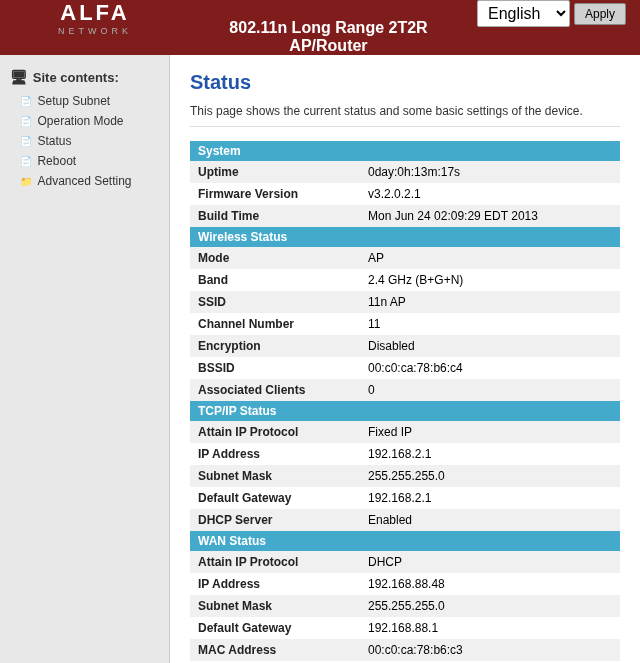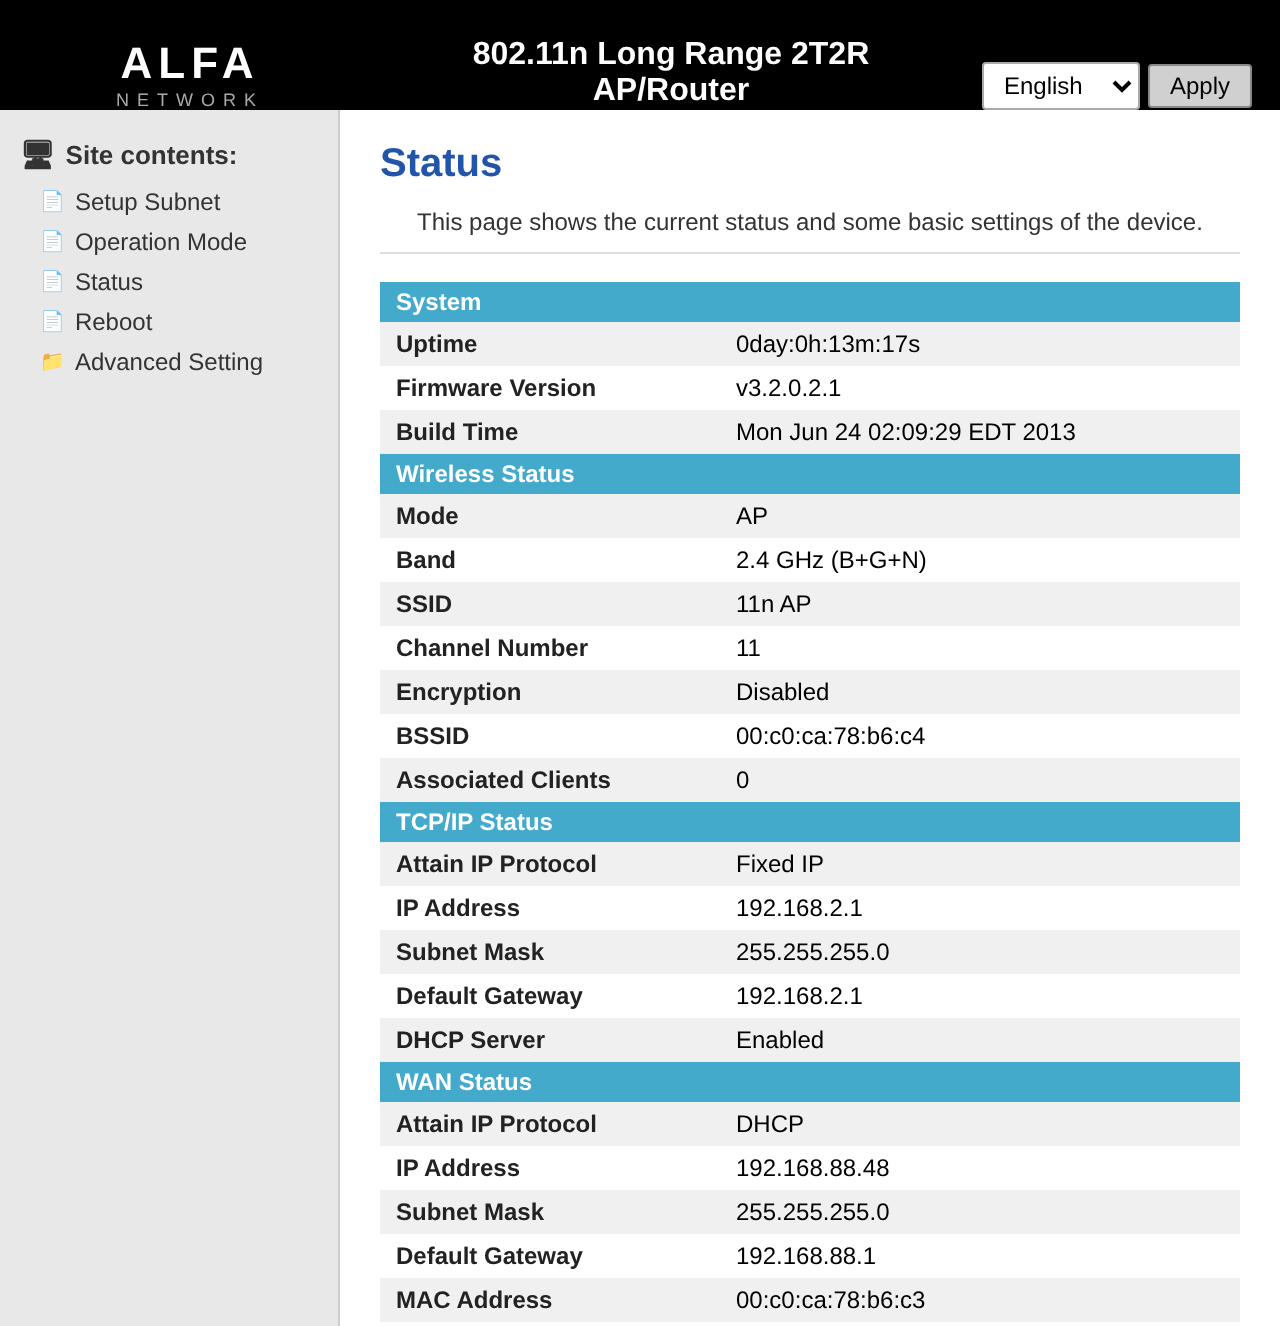--- a/index.html
+++ b/index.html
@@ -1,22 +1,22 @@
 <!DOCTYPE html>
 <html><head>
   <meta charset="utf-8">
   <style>
     * { margin: 0; padding: 0; box-sizing: border-box; }
     body { font-family: Arial, sans-serif; font-size: 13px; background: #fff; width: 640px; }
 
     
     .top-header {
-      background: #000000;
-      display: flex;
-      align-items: flex-end;
+      background: #7f1d1d;
+      display: flex;
+      align-items: flex-start;
       height: 55px;
       padding: 0 10px;
       gap: 36px;
     }
     .logo-area {
       width: 170px;
       display: flex;
       flex-direction: column;
       align-items: center;
       justify-content: center;
@@ -44,21 +44,21 @@
     .header-right {
       display: flex;
       align-items: center;
       gap: 4px;
       margin-right: 4px;
     }
     .lang-select {
       background: white;
       border: 1px solid #aaa;
       padding: 3px 6px;
-      font-size: 12px;
+      font-size: 16px;
       cursor: pointer;
       border-radius: 2px;
     }
     .apply-btn {
       background: #d0d0d0;
       border: 1px solid #888;
       padding: 3px 10px;
       font-size: 12px;
       cursor: pointer;
       border-radius: 2px;
@@ -118,21 +118,20 @@
       font-size: 20px;
       font-weight: bold;
       margin-bottom: 10px;
     }
     .page-desc {
       font-size: 12px;
       color: #333;
       margin-bottom: 14px;
       padding-bottom: 8px;
       border-bottom: 1px solid #ddd;
-      text-align: center;
     }
 
     
     .status-table {
       width: 100%;
       border-collapse: collapse;
       font-size: 12px;
     }
     .status-table td {
       padding: 4px 8px;

